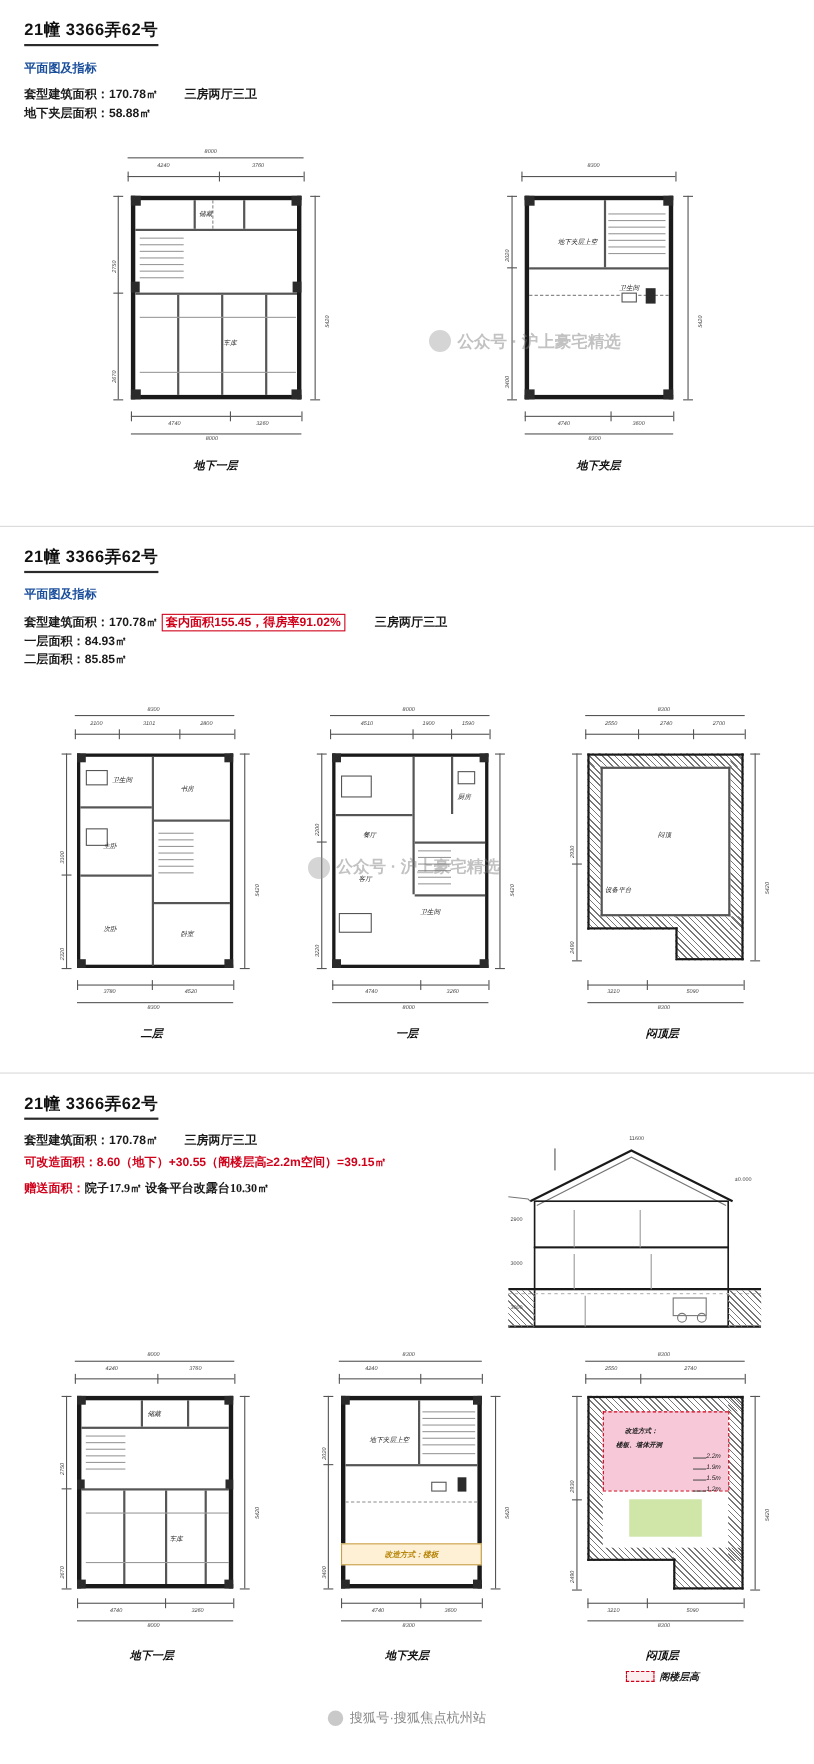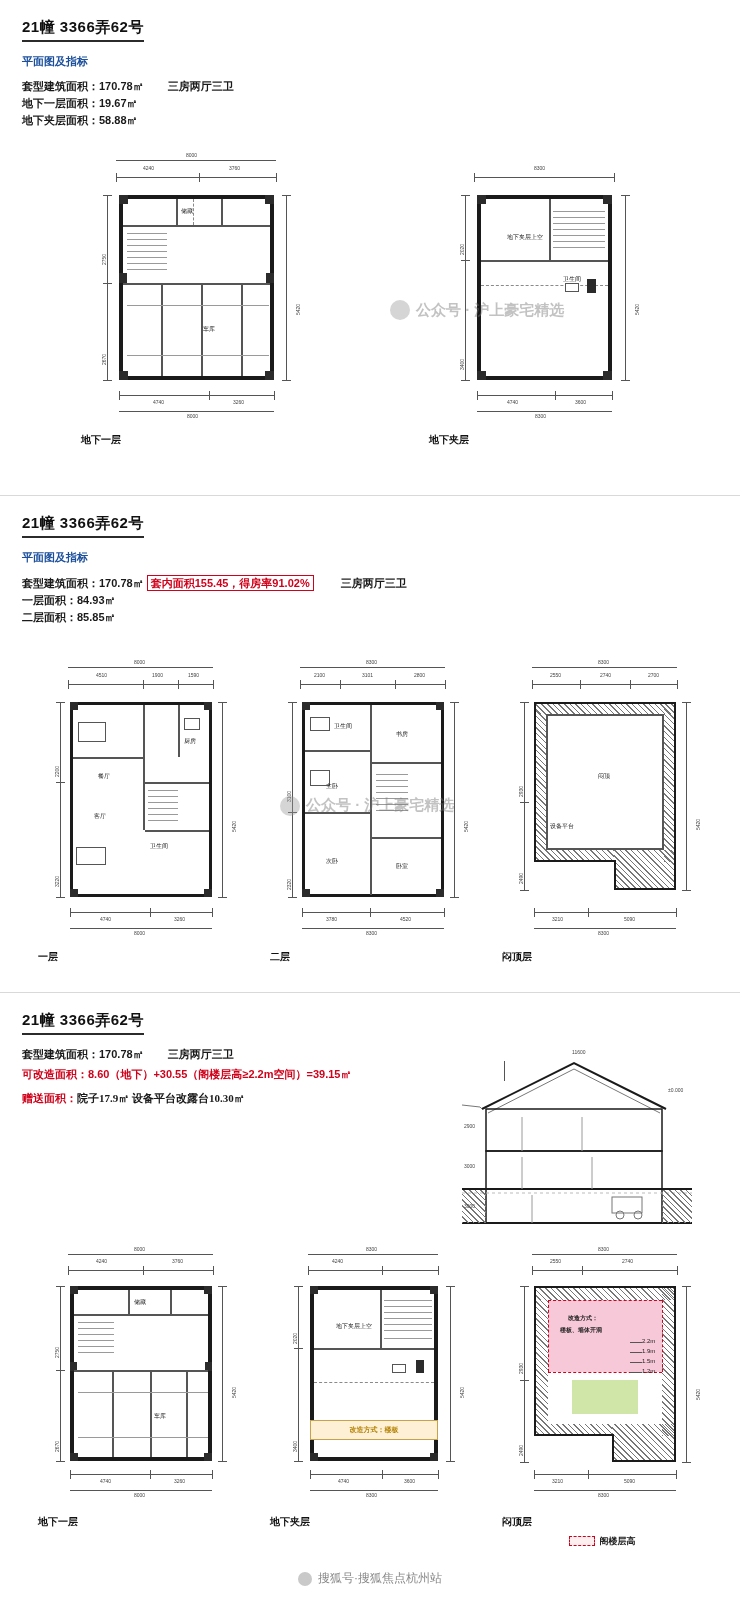--- a/index.html
+++ b/index.html
@@ -55,21 +55,22 @@
 
   
   .plans {
     display: flex;
     justify-content: space-around;
     align-items: flex-start;
     margin-top: 16px;
   }
   .plan {
     position: relative;
-    text-align: left;
+    text-align: center;
+    font-style: italic;
   }
   .plan-canvas {
     position: relative;
     background: #fff;
   }
   .plan-caption {
     font-size: 10px;
     font-weight: bold;
     margin-top: 8px;
     color: #111;
@@ -172,23 +173,20 @@
 <body>
 
 <div class="page">
 
   <div class="section">
     <div class="sec-title">21幢 3366弄62号</div>
     <div class="sub-title">平面图及指标</div>
 
     <div class="meta-line">
       <span>套型建筑面积：</span><span>170.78㎡</span><span class="gap"></span><span>三房两厅三卫</span>
-    </div>
-    <div class="meta-line">
-      <span>地下一层面积：</span><span>19.67㎡</span>
     </div>
     <div class="meta-line">
       <span>地下夹层面积：</span><span>58.88㎡</span>
     </div>
 
     <div class="plans" style="margin-top:26px; height:330px;">
 
       <div class="plan">
         <div class="plan-canvas" style="width:230px;height:270px;">
 
@@ -330,84 +328,20 @@
       <span class="gap"></span><span>三房两厅三卫</span>
     </div>
     <div class="meta-line">
       <span>一层面积：</span><span>84.93㎡</span>
     </div>
     <div class="meta-line">
       <span>二层面积：</span><span>85.85㎡</span>
     </div>
 
     <div class="plans" style="margin-top:36px;height:320px;">
-
-      <div class="plan">
-        <div class="plan-canvas" style="width:200px;height:280px;">
-          <div class="thin" style="left:30px;top:22px;width:145px;height:1px;"></div>
-          <div class="thin" style="left:30px;top:18px;width:1px;height:9px;"></div>
-          <div class="thin" style="left:105px;top:18px;width:1px;height:9px;"></div>
-          <div class="thin" style="left:140px;top:18px;width:1px;height:9px;"></div>
-          <div class="thin" style="left:175px;top:18px;width:1px;height:9px;"></div>
-          <div class="dimtxt" style="left:58px;top:10px;">4510</div>
-          <div class="dimtxt" style="left:114px;top:10px;">1900</div>
-          <div class="dimtxt" style="left:150px;top:10px;">1590</div>
-          <div class="thin" style="left:30px;top:5px;width:145px;height:1px;"></div>
-          <div class="dimtxt" style="left:96px;top:-3px;">8000</div>
-
-          <div class="wall" style="left:32px;top:40px;width:142px;height:3px;"></div>
-          <div class="wall" style="left:32px;top:40px;width:3px;height:195px;"></div>
-          <div class="wall" style="left:171px;top:40px;width:3px;height:195px;"></div>
-          <div class="wall" style="left:32px;top:232px;width:142px;height:3px;"></div>
-          <div class="solidfill" style="left:32px;top:40px;width:8px;height:8px;"></div>
-          <div class="solidfill" style="left:166px;top:40px;width:8px;height:8px;"></div>
-          <div class="solidfill" style="left:32px;top:227px;width:8px;height:8px;"></div>
-          <div class="solidfill" style="left:166px;top:227px;width:8px;height:8px;"></div>
-
-          <div class="thin" style="left:35px;top:95px;width:70px;height:2px;"></div>
-          <div class="thin" style="left:105px;top:43px;width:2px;height:125px;"></div>
-          <div class="thin" style="left:107px;top:168px;width:64px;height:2px;"></div>
-          <div class="thin" style="left:107px;top:120px;width:64px;height:2px;"></div>
-          <div class="thin" style="left:140px;top:43px;width:2px;height:52px;"></div>
-          <div class="hair" style="left:110px;top:128px;width:30px;height:1px;"></div>
-          <div class="hair" style="left:110px;top:134px;width:30px;height:1px;"></div>
-          <div class="hair" style="left:110px;top:140px;width:30px;height:1px;"></div>
-          <div class="hair" style="left:110px;top:146px;width:30px;height:1px;"></div>
-          <div class="hair" style="left:110px;top:152px;width:30px;height:1px;"></div>
-          <div class="hair" style="left:110px;top:158px;width:30px;height:1px;"></div>
-          <div class="thin" style="left:40px;top:60px;width:28px;height:20px;background:#fff;border:1px solid #555;"></div>
-          <div class="thin" style="left:38px;top:185px;width:30px;height:18px;background:#fff;border:1px solid #555;"></div>
-          <div class="thin" style="left:146px;top:56px;width:16px;height:12px;background:#fff;border:1px solid #555;"></div>
-          <div class="roomtxt" style="left:60px;top:110px;">餐厅</div>
-          <div class="roomtxt" style="left:56px;top:150px;">客厅</div>
-          <div class="roomtxt" style="left:146px;top:75px;">厨房</div>
-          <div class="roomtxt" style="left:112px;top:180px;">卫生间</div>
-
-          <div class="thin" style="left:22px;top:40px;width:1px;height:195px;"></div>
-          <div class="thin" style="left:18px;top:40px;width:9px;height:1px;"></div>
-          <div class="thin" style="left:18px;top:120px;width:9px;height:1px;"></div>
-          <div class="thin" style="left:18px;top:235px;width:9px;height:1px;"></div>
-          <div class="dimtxt v" style="left:16px;top:115px;">2200</div>
-          <div class="dimtxt v" style="left:16px;top:225px;">3220</div>
-          <div class="thin" style="left:184px;top:40px;width:1px;height:195px;"></div>
-          <div class="thin" style="left:180px;top:40px;width:9px;height:1px;"></div>
-          <div class="thin" style="left:180px;top:235px;width:9px;height:1px;"></div>
-          <div class="dimtxt v" style="left:193px;top:170px;">5420</div>
-
-          <div class="thin" style="left:32px;top:250px;width:142px;height:1px;"></div>
-          <div class="thin" style="left:32px;top:246px;width:1px;height:9px;"></div>
-          <div class="thin" style="left:112px;top:246px;width:1px;height:9px;"></div>
-          <div class="thin" style="left:174px;top:246px;width:1px;height:9px;"></div>
-          <div class="dimtxt" style="left:62px;top:254px;">4740</div>
-          <div class="dimtxt" style="left:136px;top:254px;">3260</div>
-          <div class="thin" style="left:32px;top:266px;width:142px;height:1px;"></div>
-          <div class="dimtxt" style="left:96px;top:268px;">8000</div>
-        </div>
-        <div class="plan-caption">一层</div>
-      </div>
 
       <div class="plan">
         <div class="plan-canvas" style="width:200px;height:280px;">
           <div class="thin" style="left:30px;top:22px;width:145px;height:1px;"></div>
           <div class="thin" style="left:30px;top:18px;width:1px;height:9px;"></div>
           <div class="thin" style="left:70px;top:18px;width:1px;height:9px;"></div>
           <div class="thin" style="left:125px;top:18px;width:1px;height:9px;"></div>
           <div class="thin" style="left:175px;top:18px;width:1px;height:9px;"></div>
           <div class="dimtxt" style="left:44px;top:10px;">2100</div>
           <div class="dimtxt" style="left:92px;top:10px;">3101</div>
@@ -458,20 +392,84 @@
           <div class="thin" style="left:32px;top:250px;width:142px;height:1px;"></div>
           <div class="thin" style="left:32px;top:246px;width:1px;height:9px;"></div>
           <div class="thin" style="left:100px;top:246px;width:1px;height:9px;"></div>
           <div class="thin" style="left:174px;top:246px;width:1px;height:9px;"></div>
           <div class="dimtxt" style="left:56px;top:254px;">3780</div>
           <div class="dimtxt" style="left:130px;top:254px;">4520</div>
           <div class="thin" style="left:32px;top:266px;width:142px;height:1px;"></div>
           <div class="dimtxt" style="left:96px;top:268px;">8300</div>
         </div>
         <div class="plan-caption">二层</div>
+      </div>
+
+      <div class="plan">
+        <div class="plan-canvas" style="width:200px;height:280px;">
+          <div class="thin" style="left:30px;top:22px;width:145px;height:1px;"></div>
+          <div class="thin" style="left:30px;top:18px;width:1px;height:9px;"></div>
+          <div class="thin" style="left:105px;top:18px;width:1px;height:9px;"></div>
+          <div class="thin" style="left:140px;top:18px;width:1px;height:9px;"></div>
+          <div class="thin" style="left:175px;top:18px;width:1px;height:9px;"></div>
+          <div class="dimtxt" style="left:58px;top:10px;">4510</div>
+          <div class="dimtxt" style="left:114px;top:10px;">1900</div>
+          <div class="dimtxt" style="left:150px;top:10px;">1590</div>
+          <div class="thin" style="left:30px;top:5px;width:145px;height:1px;"></div>
+          <div class="dimtxt" style="left:96px;top:-3px;">8000</div>
+
+          <div class="wall" style="left:32px;top:40px;width:142px;height:3px;"></div>
+          <div class="wall" style="left:32px;top:40px;width:3px;height:195px;"></div>
+          <div class="wall" style="left:171px;top:40px;width:3px;height:195px;"></div>
+          <div class="wall" style="left:32px;top:232px;width:142px;height:3px;"></div>
+          <div class="solidfill" style="left:32px;top:40px;width:8px;height:8px;"></div>
+          <div class="solidfill" style="left:166px;top:40px;width:8px;height:8px;"></div>
+          <div class="solidfill" style="left:32px;top:227px;width:8px;height:8px;"></div>
+          <div class="solidfill" style="left:166px;top:227px;width:8px;height:8px;"></div>
+
+          <div class="thin" style="left:35px;top:95px;width:70px;height:2px;"></div>
+          <div class="thin" style="left:105px;top:43px;width:2px;height:125px;"></div>
+          <div class="thin" style="left:107px;top:168px;width:64px;height:2px;"></div>
+          <div class="thin" style="left:107px;top:120px;width:64px;height:2px;"></div>
+          <div class="thin" style="left:140px;top:43px;width:2px;height:52px;"></div>
+          <div class="hair" style="left:110px;top:128px;width:30px;height:1px;"></div>
+          <div class="hair" style="left:110px;top:134px;width:30px;height:1px;"></div>
+          <div class="hair" style="left:110px;top:140px;width:30px;height:1px;"></div>
+          <div class="hair" style="left:110px;top:146px;width:30px;height:1px;"></div>
+          <div class="hair" style="left:110px;top:152px;width:30px;height:1px;"></div>
+          <div class="hair" style="left:110px;top:158px;width:30px;height:1px;"></div>
+          <div class="thin" style="left:40px;top:60px;width:28px;height:20px;background:#fff;border:1px solid #555;"></div>
+          <div class="thin" style="left:38px;top:185px;width:30px;height:18px;background:#fff;border:1px solid #555;"></div>
+          <div class="thin" style="left:146px;top:56px;width:16px;height:12px;background:#fff;border:1px solid #555;"></div>
+          <div class="roomtxt" style="left:60px;top:110px;">餐厅</div>
+          <div class="roomtxt" style="left:56px;top:150px;">客厅</div>
+          <div class="roomtxt" style="left:146px;top:75px;">厨房</div>
+          <div class="roomtxt" style="left:112px;top:180px;">卫生间</div>
+
+          <div class="thin" style="left:22px;top:40px;width:1px;height:195px;"></div>
+          <div class="thin" style="left:18px;top:40px;width:9px;height:1px;"></div>
+          <div class="thin" style="left:18px;top:120px;width:9px;height:1px;"></div>
+          <div class="thin" style="left:18px;top:235px;width:9px;height:1px;"></div>
+          <div class="dimtxt v" style="left:16px;top:115px;">2200</div>
+          <div class="dimtxt v" style="left:16px;top:225px;">3220</div>
+          <div class="thin" style="left:184px;top:40px;width:1px;height:195px;"></div>
+          <div class="thin" style="left:180px;top:40px;width:9px;height:1px;"></div>
+          <div class="thin" style="left:180px;top:235px;width:9px;height:1px;"></div>
+          <div class="dimtxt v" style="left:193px;top:170px;">5420</div>
+
+          <div class="thin" style="left:32px;top:250px;width:142px;height:1px;"></div>
+          <div class="thin" style="left:32px;top:246px;width:1px;height:9px;"></div>
+          <div class="thin" style="left:112px;top:246px;width:1px;height:9px;"></div>
+          <div class="thin" style="left:174px;top:246px;width:1px;height:9px;"></div>
+          <div class="dimtxt" style="left:62px;top:254px;">4740</div>
+          <div class="dimtxt" style="left:136px;top:254px;">3260</div>
+          <div class="thin" style="left:32px;top:266px;width:142px;height:1px;"></div>
+          <div class="dimtxt" style="left:96px;top:268px;">8000</div>
+        </div>
+        <div class="plan-caption">一层</div>
       </div>
 
       <div class="plan">
         <div class="plan-canvas" style="width:200px;height:280px;">
           <div class="thin" style="left:30px;top:22px;width:145px;height:1px;"></div>
           <div class="thin" style="left:30px;top:18px;width:1px;height:9px;"></div>
           <div class="thin" style="left:78px;top:18px;width:1px;height:9px;"></div>
           <div class="thin" style="left:128px;top:18px;width:1px;height:9px;"></div>
           <div class="thin" style="left:175px;top:18px;width:1px;height:9px;"></div>
           <div class="dimtxt" style="left:48px;top:10px;">2550</div>

